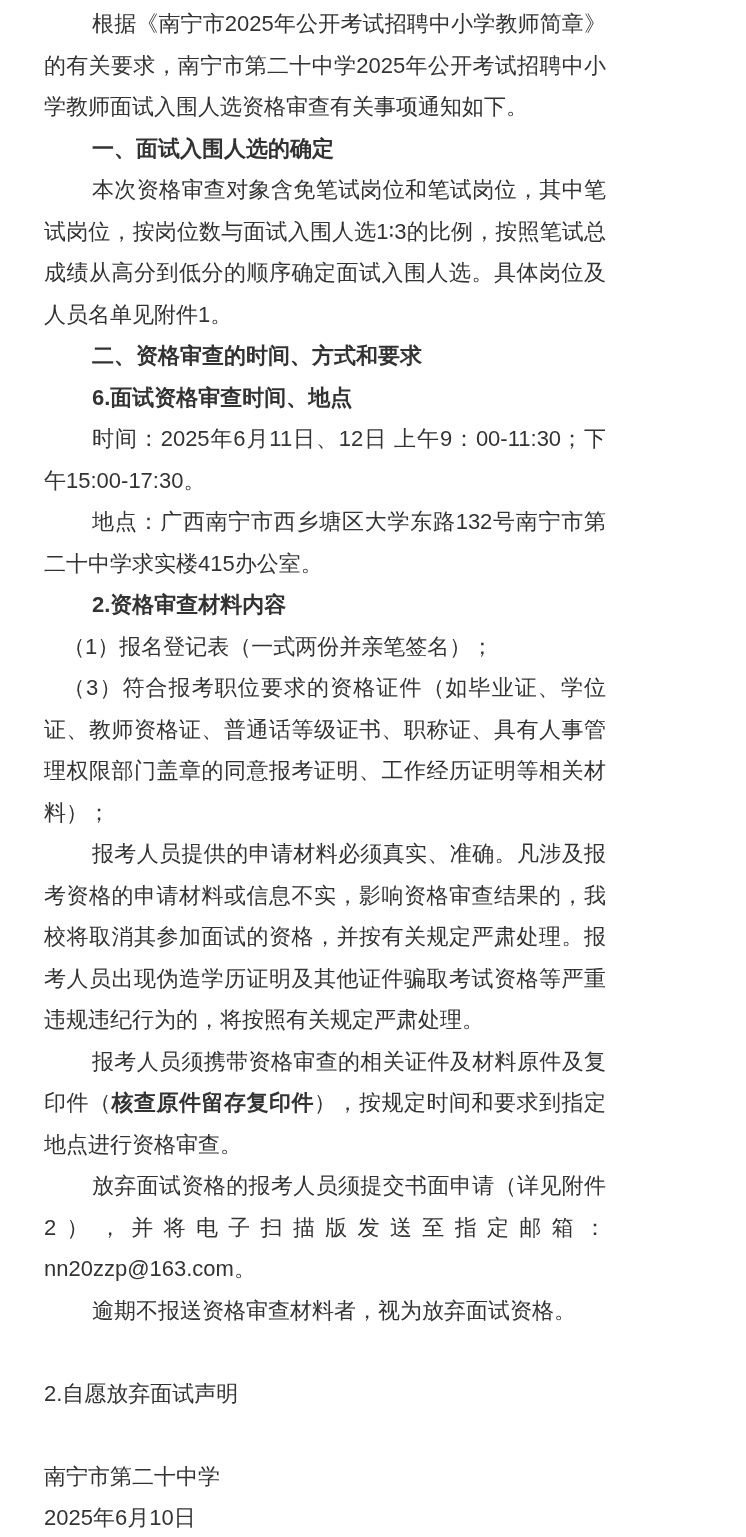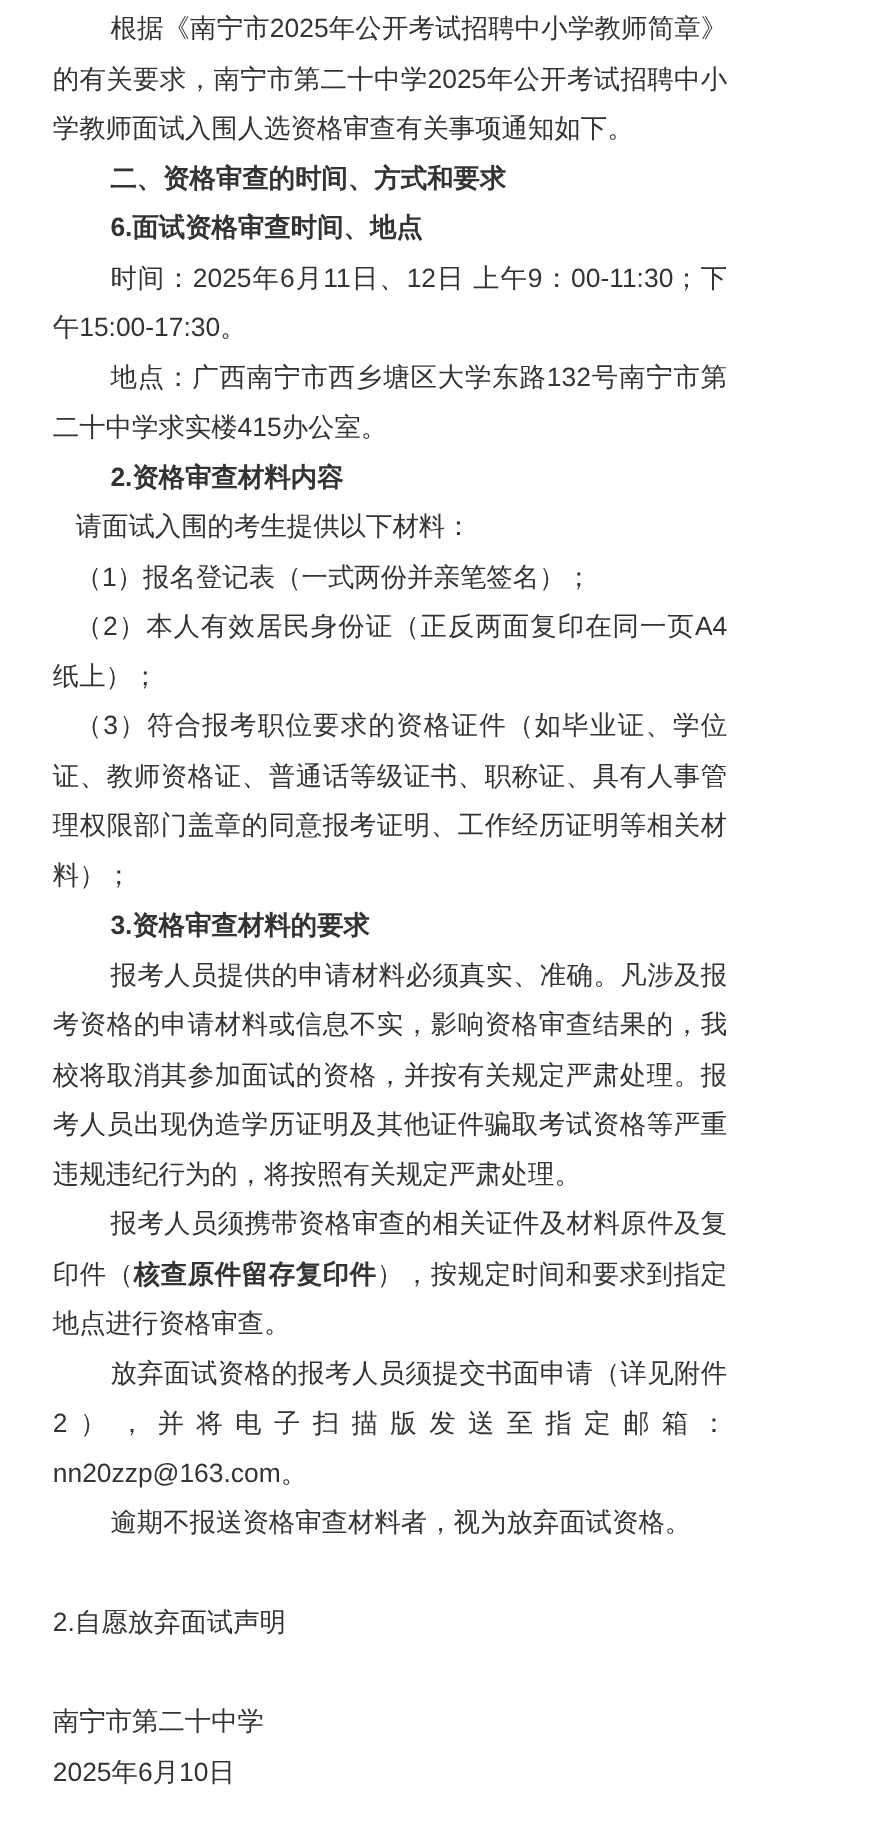--- a/index.html
+++ b/index.html
@@ -34,41 +34,40 @@
   .sig  { text-align: center; margin-right: -8px !important; }
   .blank { height: 41.5px; }
   b { font-weight: 700; }
 </style>
 </head>
 <body>
 
 <div class="doc">
   <p class="ind2">根据《南宁市2025年公开考试招聘中小学教师简章》的有关要求，南宁市第二十中学2025年公开考试招聘中小学教师面试入围人选资格审查有关事项通知如下。</p>
 
+  <p class="ind2 h">一、面试入围人选的确定</p>
 
+  <p class="ind2">本次资格审查对象含免笔试岗位和笔试岗位，其中笔试岗位，按岗位数与面试入围人选1∶3的比例，按照笔试总成绩从高分到低分的顺序确定面试入围人选。具体岗位及人员名单见附件1。</p>
 
   <p class="ind2 h">二、资格审查的时间、方式和要求</p>
 
   <p class="ind2 h">6.面试资格审查时间、地点</p>
 
   <p class="ind2">时间：2025年6月11日、12日 上午9：00-11:30；下午15:00-17:30。</p>
 
   <p class="ind2">地点：广西南宁市西乡塘区大学东路132号南宁市第二十中学求实楼415办公室。</p>
 
   <p class="ind2 h">2.资格审查材料内容</p>
 
-  <p class="ind1">请面试入围的考生提供以下材料：</p>
 
   <p class="ind1">（1）报名登记表（一式两份并亲笔签名）；</p>
 
-  <p class="ind1">（2）本人有效居民身份证（正反两面复印在同一页A4纸上）；</p>
 
   <p class="ind1">（3）符合报考职位要求的资格证件（如毕业证、学位证、教师资格证、普通话等级证书、职称证、具有人事管理权限部门盖章的同意报考证明、工作经历证明等相关材料）；</p>
 
-  <p class="ind2 h">3.资格审查材料的要求</p>
 
   <p class="ind2">报考人员提供的申请材料必须真实、准确。凡涉及报考资格的申请材料或信息不实，影响资格审查结果的，我校将取消其参加面试的资格，并按有关规定严肃处理。报考人员出现伪造学历证明及其他证件骗取考试资格等严重违规违纪行为的，将按照有关规定严肃处理。</p>
 
   <p class="ind2"><span>报考人员须携带资格审查的相关证件及材料原件及复印件（</span><b>核查原件留存复印件</b><span>），按规定时间和要求到指定地点进行资格审查。</span></p>
 
   <p class="ind2">放弃面试资格的报考人员须提交书面申请（详见附件2），并将电子扫描版发送至指定邮箱：nn20zzp@163.com。</p>
 
   <p class="ind2">逾期不报送资格审查材料者，视为放弃面试资格。</p>
 
   <p class="blank"></p>

